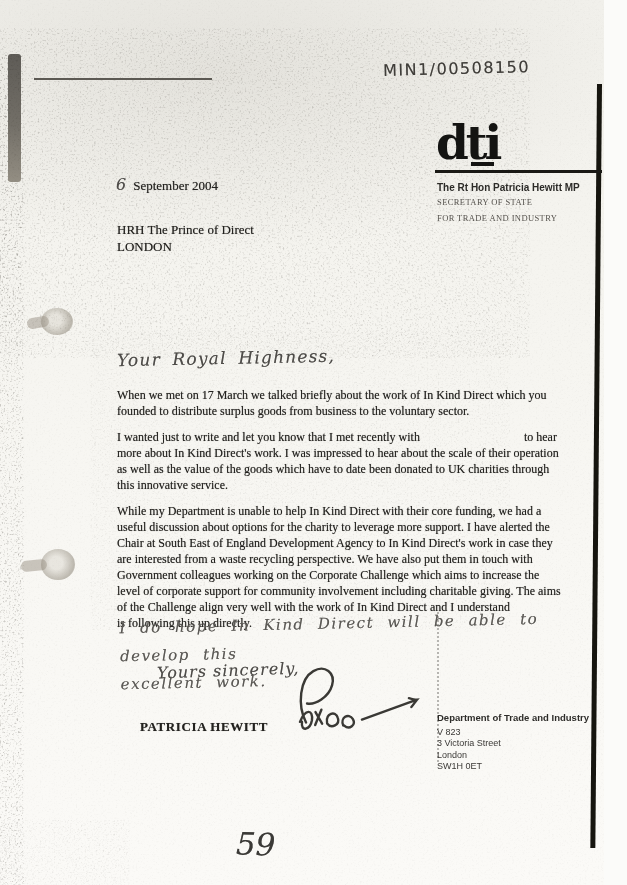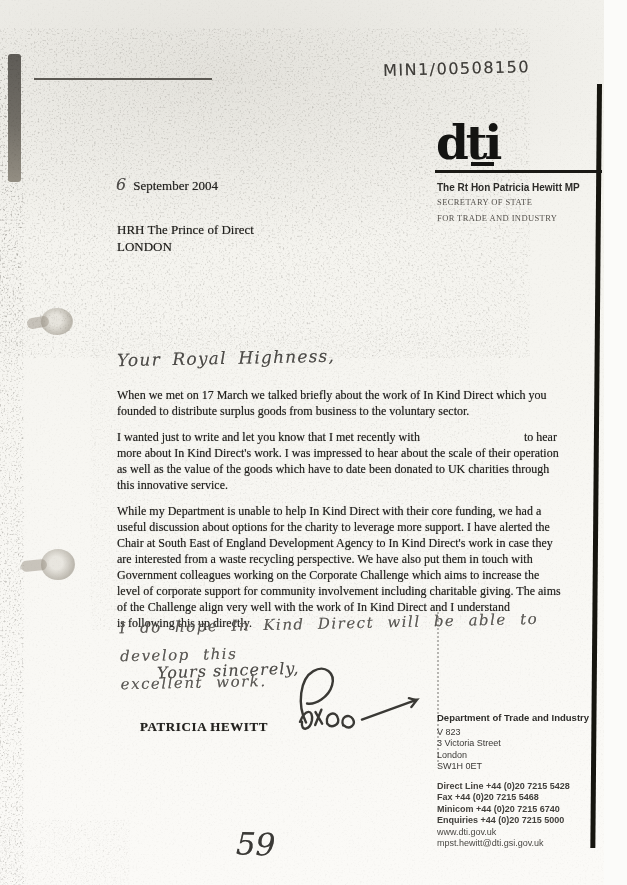--- a/index.html
+++ b/index.html
@@ -151,25 +151,17 @@
     </g>
   </svg>
   <div class="abs typed" id="signer">PATRICIA HEWITT</div>
 
   <div class="abs" id="footer">
     <div class="dept">Department of Trade and Industry</div>
     <div>V 823</div>
     <div>3 Victoria Street</div>
     <div>London</div>
     <div>SW1H 0ET</div>
-    <div class="contacts">
-      <div class="c-bold">Direct Line +44 (0)20 7215 5428</div>
-      <div class="c-bold">Fax +44 (0)20 7215 5468</div>
-      <div class="c-bold">Minicom +44 (0)20 7215 6740</div>
-      <div class="c-bold">Enquiries +44 (0)20 7215 5000</div>
-      <div class="c-norm">www.dti.gov.uk</div>
-      <div class="c-norm">mpst.hewitt@dti.gsi.gov.uk</div>
-    </div>
   </div>
 
   <div class="abs hand" id="page-num">59</div>
 
 </div>
 
 </body></html>

